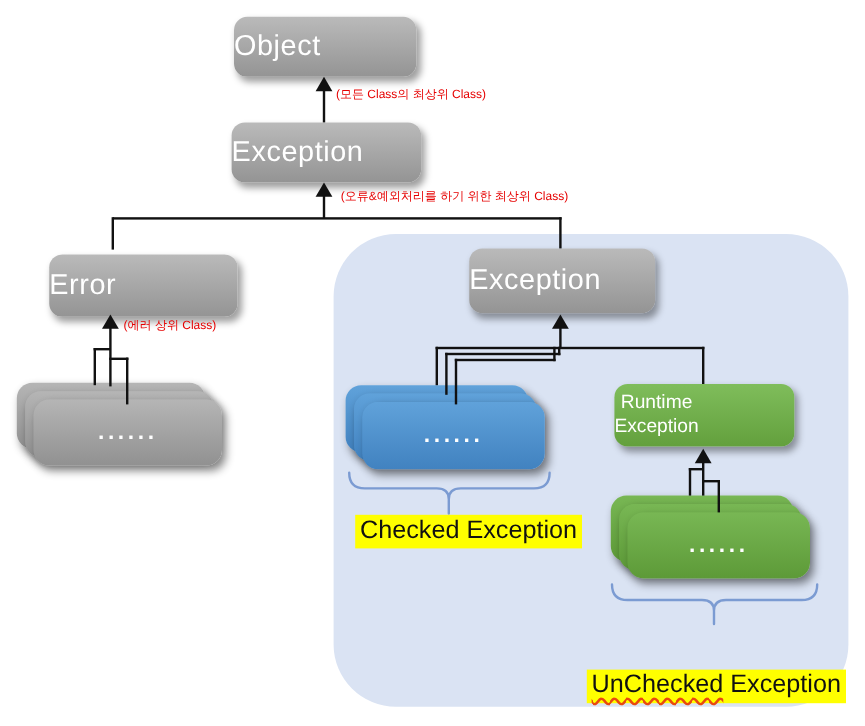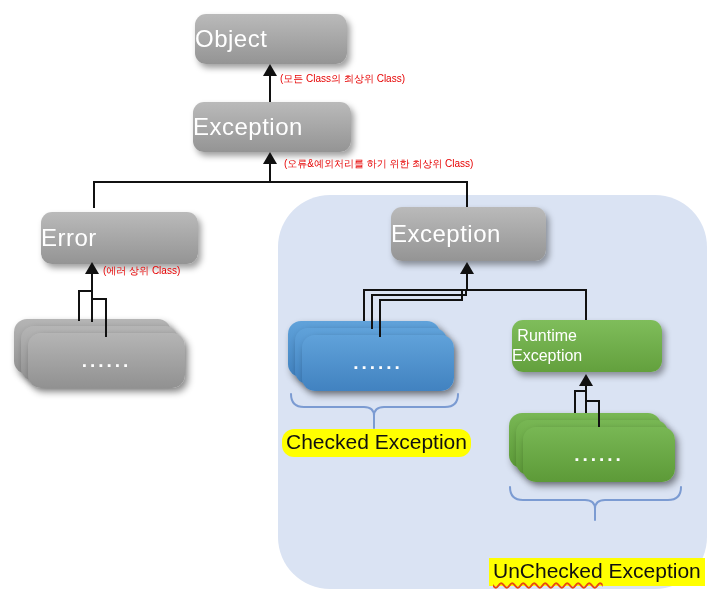--- a/index.html
+++ b/index.html
@@ -145,20 +145,20 @@
 
   <div class="ann" style="left:280px;top:72px;">(모든 Class의 최상위 Class)</div>
   <div class="ann" style="left:103px;top:264px;">(에러 상위 Class)</div>
   <div class="ann" style="left:284px;top:157px;">(오류&amp;예외처리를 하기 위한 최상위 Class)</div>
 
   <svg class="brace-svg" width="721" height="605" viewBox="0 0 721 605">
     <path d="M 291 394 Q 291 407 304 407 L 364 407 Q 374 407 374 416 L 374 428 M 458 394 Q 458 407 445 407 L 384 407 Q 374 407 374 416" fill="none" stroke="#7b9bd2" stroke-width="2" stroke-linecap="round"></path>
     <path d="M 510 487 Q 510 500 523 500 L 585 500 Q 595 500 595 509 L 595 520 M 681 487 Q 681 500 668 500 L 605 500 Q 595 500 595 509" fill="none" stroke="#7b9bd2" stroke-width="2" stroke-linecap="round"></path>
   </svg>
 
-  <div class="hl" style="left:282px;top:429px;border-radius:12px;">Checked Exception</div>
+  <div class="hl" style="left:296px;top:429px;">Checked Exception</div>
 
   <div class="hl" style="left:489px;top:526px;margin-top:32px;">
     <span class="wavy">UnChecked</span>
     <span>Exception</span>
   </div>
 
 </div>
 
 </body></html>

